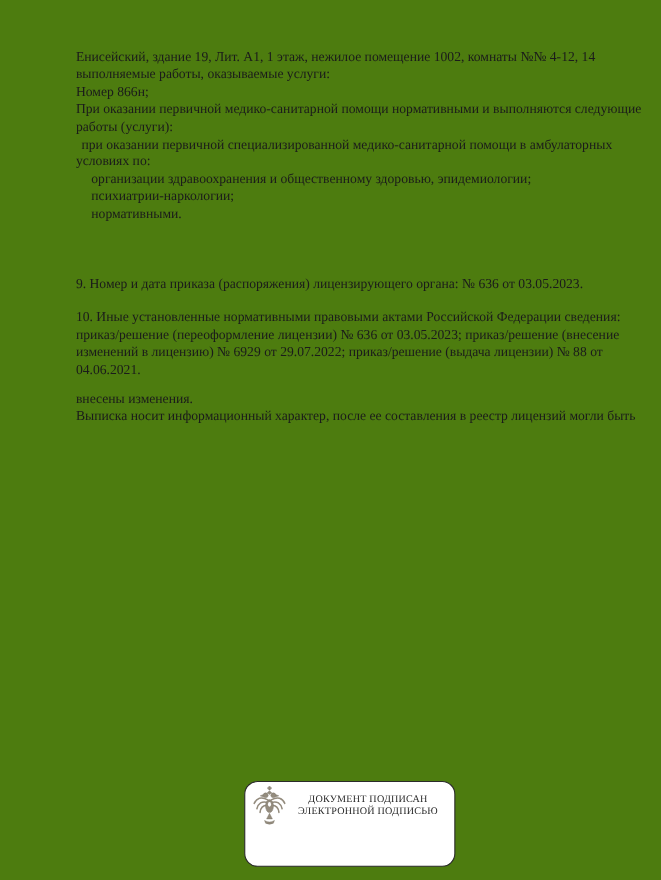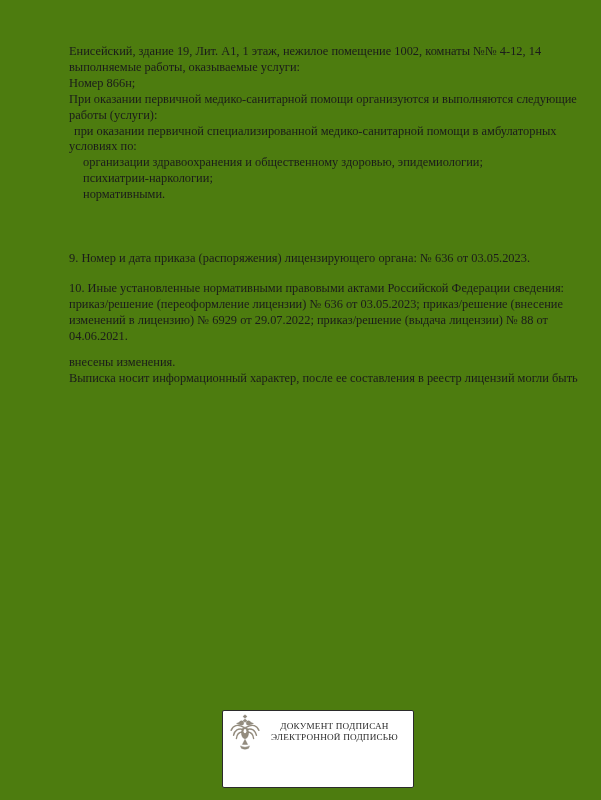--- a/index.html
+++ b/index.html
@@ -31,21 +31,21 @@
   .ind2 { padding-left: 14px; }
 
   .stamp {
     position: absolute;
     left: 222px;
     top: 710px;
     width: 192px;
     height: 78px;
     box-sizing: border-box;
     border: 1.6px solid #2b2b2b;
-    border-radius: 2px;
+    border-radius: 12px;
     background: #ffffff;
   }
   .stamp-top {
     display: flex;
     align-items: center;
     padding: 2px 6px 0 5px;
     height: 38px;
   }
   .emblem { width: 34px; height: 36px; flex: 0 0 auto; }
   .stamp-title {
@@ -69,21 +69,21 @@
 <body>
 
 <div class="page">
 
   <div class="doc">
 
     <div class="para gap-sm">
       <div class="line">Енисейский, здание 19, Лит. А1, 1 этаж, нежилое помещение 1002, комнаты №№ 4-12, 14</div>
       <div class="line">выполняемые работы, оказываемые услуги:</div>
       <div class="line">Номер 866н;</div>
-      <div class="line">При оказании первичной медико-санитарной помощи организуются и выполняются следующие</div>
+      <div class="line">При оказании первичной медико-санитарной помощи нормативными и выполняются следующие</div>
       <div class="line">работы (услуги):</div>
       <div class="line ind1">при оказании первичной специализированной медико-санитарной помощи в амбулаторных</div>
       <div class="line">условиях по:</div>
       <div class="line ind2">организации здравоохранения и общественному здоровью, эпидемиологии;</div>
       <div class="line ind2">психиатрии-наркологии;</div>
       <div class="line ind2">нормативными.</div>
     </div>
 
     <div class="para gap-md">
       <div class="line">9. Номер и дата приказа (распоряжения) лицензирующего органа: № 636 от 03.05.2023.</div>

